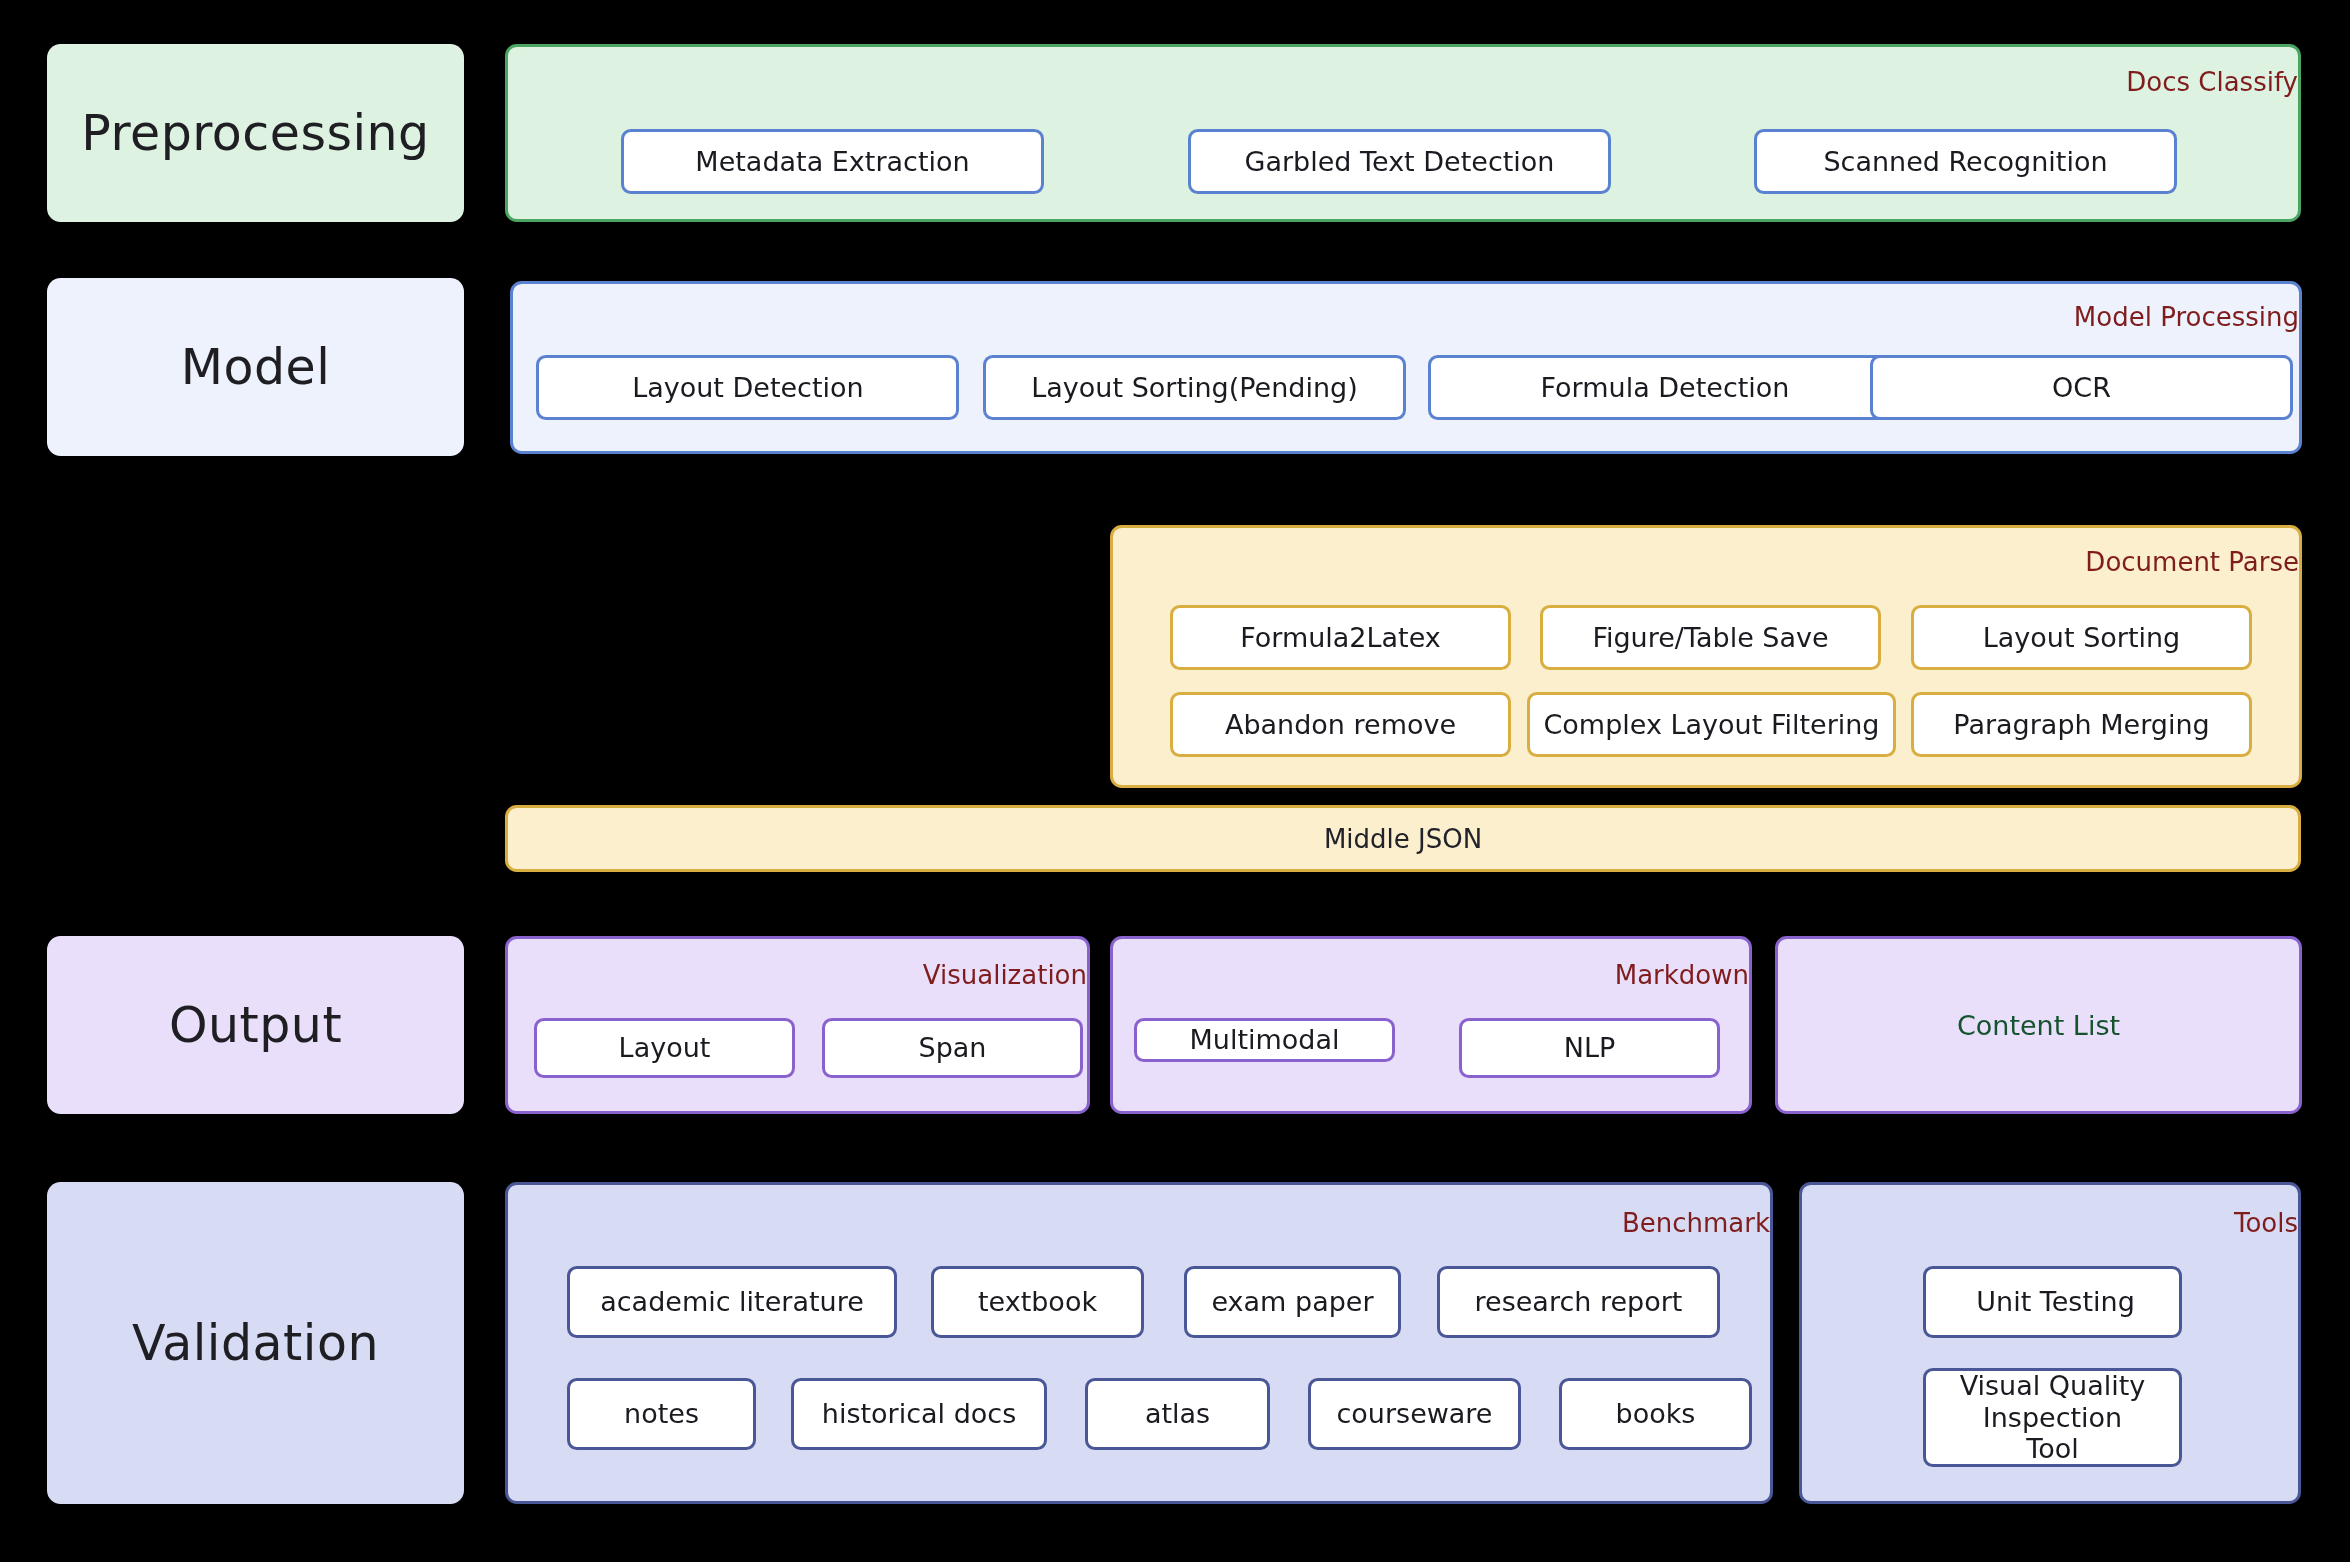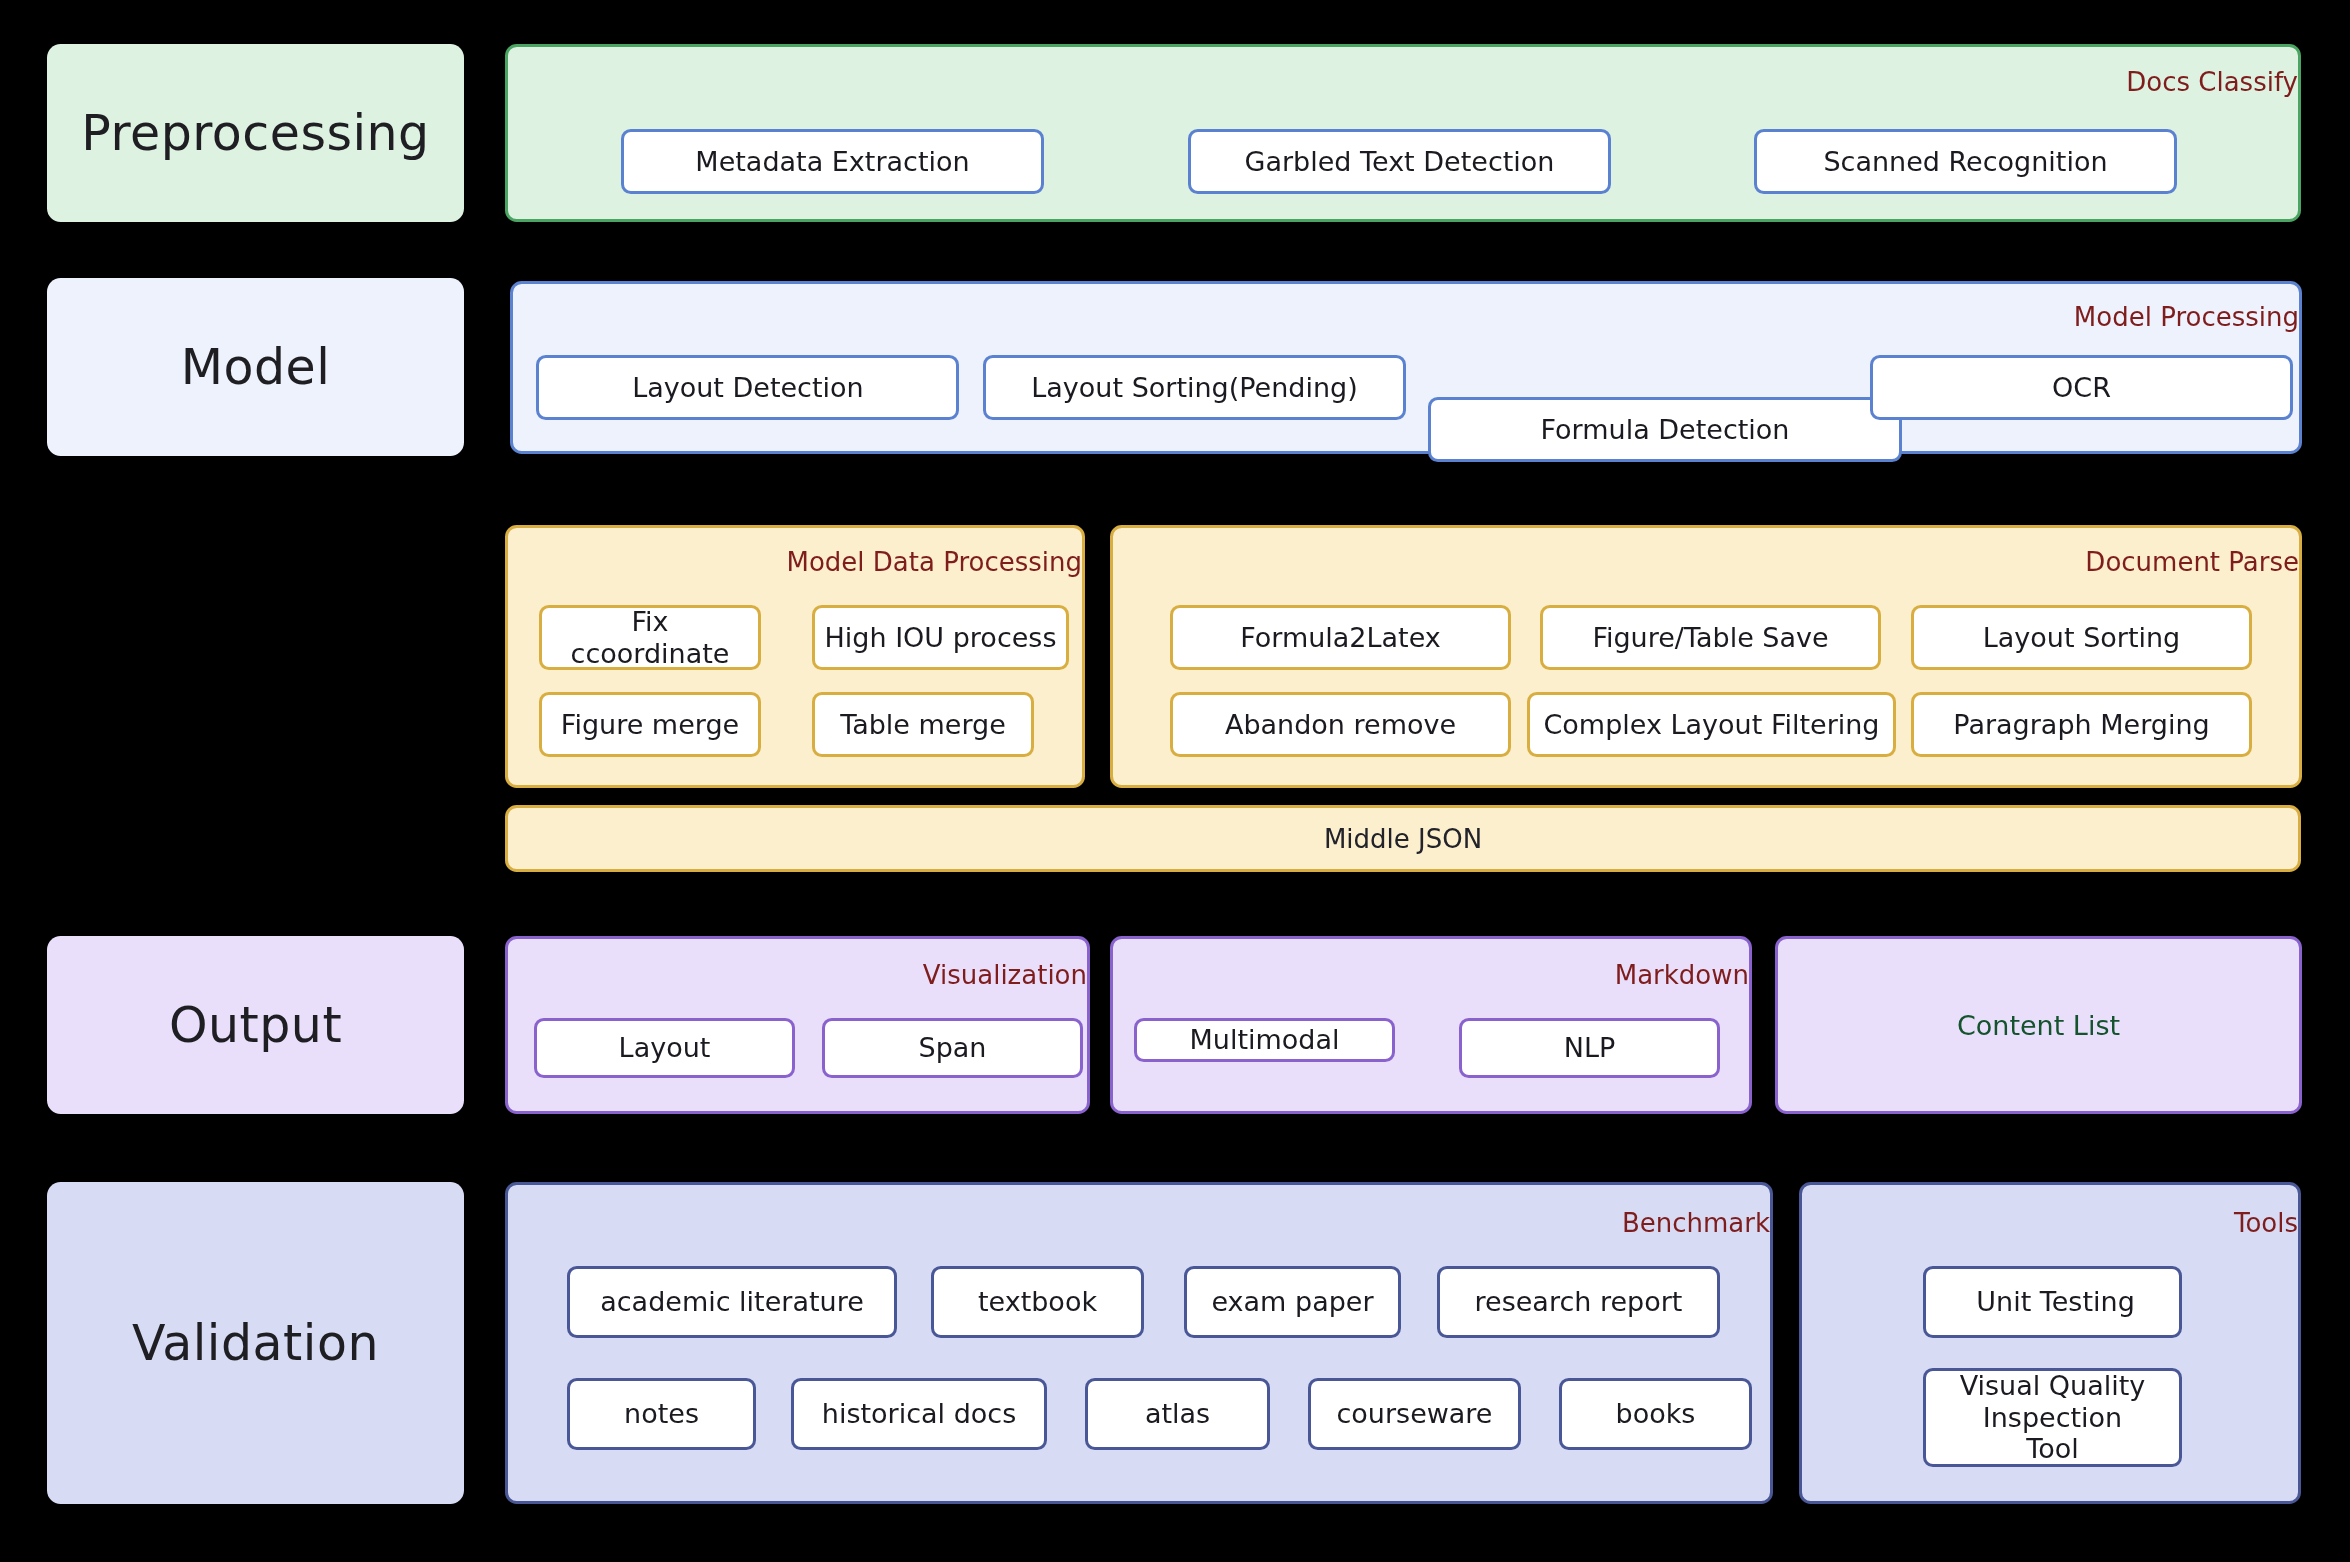--- a/index.html
+++ b/index.html
@@ -132,45 +132,29 @@
 
   <div class="blk group g-blue" style="left:510px; top:281px; width:1792px; height:173px; position:absolute;">
     <div class="group-title" style="top:19.5px;">Model Processing</div>
 
     <div class="blk chip c-blue" style="left:23.4px; top:71px; width:423px; height:65px; position:absolute;">
       <span>Layout Detection</span>
     </div>
     <div class="blk chip c-blue" style="left:470px; top:71px; width:423px; height:65px; position:absolute;">
       <span>Layout Sorting(Pending)</span>
     </div>
-    <div class="blk chip c-blue" style="left:915px; top:71px; width:474px; height:65px; position:absolute;margin-top:42px;">
+    <div class="blk chip c-blue" style="left:915px; top:71px; width:474px; height:65px; position:absolute;">
       <span>Formula Detection</span>
     </div>
     <div class="blk chip c-blue" style="left:1357px; top:71px; width:423px; height:65px; position:absolute;">
       <span>OCR</span>
     </div>
   </div>
 
 
-  <div class="blk group g-yellow" style="left:505px; top:525px; width:580px; height:263px; position:absolute;">
-    <div class="group-title" style="top:20.5px;">Model Data Processing</div>
-
-    <div class="blk chip c-yellow" style="left:31px; top:77px; width:222px; height:65px; position:absolute;">
-      <span>Fix ccoordinate</span>
-    </div>
-    <div class="blk chip c-yellow" style="left:304px; top:77px; width:257px; height:65px; position:absolute;">
-      <span>High IOU process</span>
-    </div>
-    <div class="blk chip c-yellow" style="left:31px; top:164px; width:222px; height:65px; position:absolute;">
-      <span>Figure merge</span>
-    </div>
-    <div class="blk chip c-yellow" style="left:304px; top:164px; width:222px; height:65px; position:absolute;">
-      <span>Table merge</span>
-    </div>
-  </div>
 
   <div class="blk group g-yellow" style="left:1110px; top:525px; width:1192px; height:263px; position:absolute;">
     <div class="group-title" style="top:20.5px;">Document Parse</div>
 
     <div class="blk chip c-yellow" style="left:57px; top:77px; width:341px; height:65px; position:absolute;">
       <span>Formula2Latex</span>
     </div>
     <div class="blk chip c-yellow" style="left:427px; top:77px; width:341px; height:65px; position:absolute;">
       <span>Figure/Table Save</span>
     </div>

